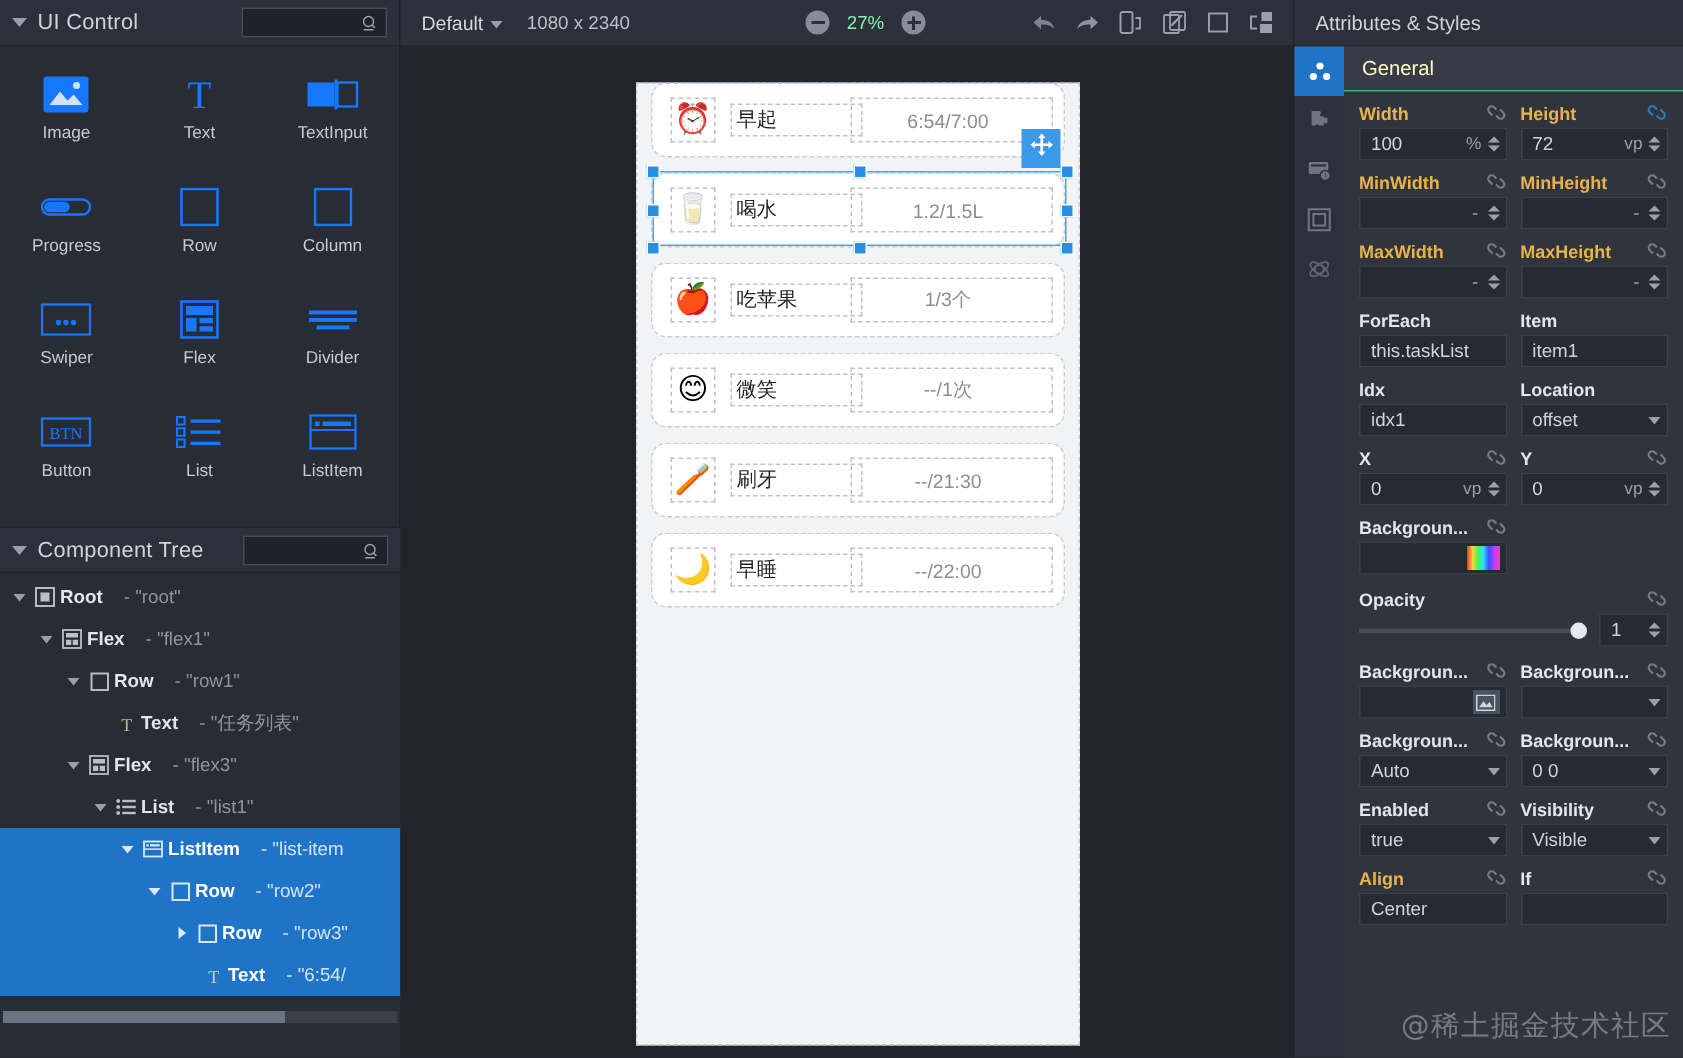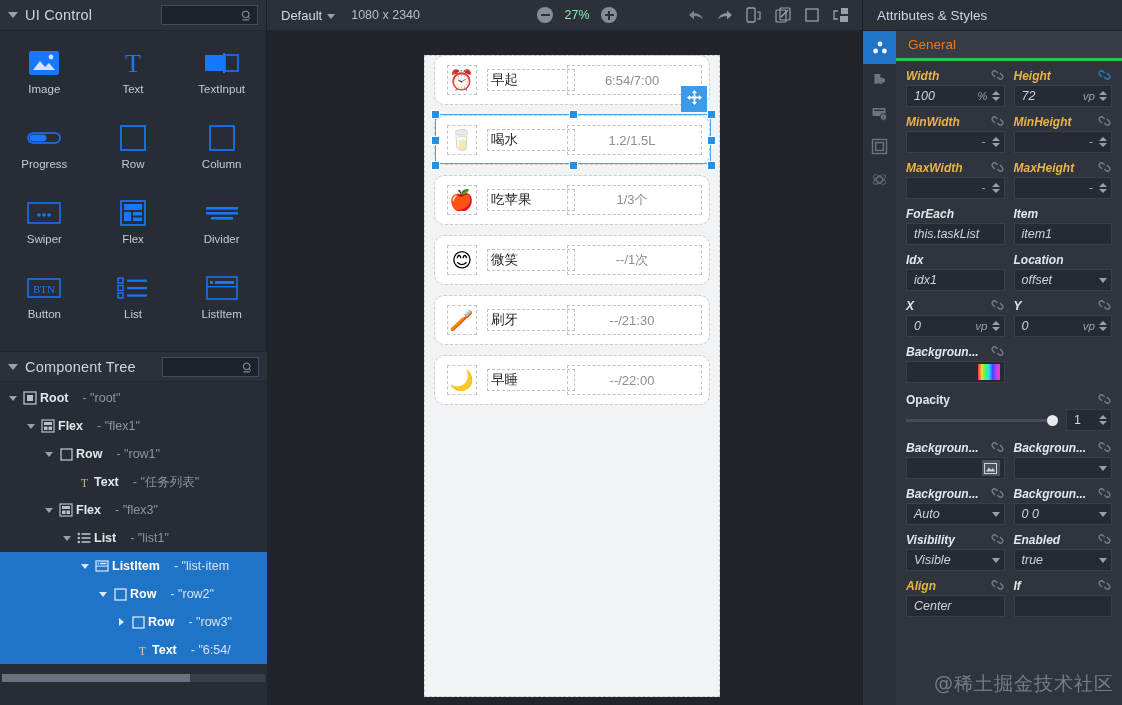--- a/index.html
+++ b/index.html
@@ -192,23 +192,23 @@
     display:flex; flex-direction:column; align-items:center;
   }
   .rail-ic {
     width: 33px; height: 33px; display:flex; align-items:center; justify-content:center;
     cursor:pointer;
   }
   .rail-ic.active { background:#1f74c8; }
   #props { flex:1; background:#2f343d; overflow:hidden; position:relative; }
   #props-title {
     height: 30px; display:flex; align-items:center; padding-left: 12px;
-    color:#f97316; font-size:13.5px; background:#363b45; border-bottom:3px solid #22c55e;
-  }
-  .grid2 { display:grid; grid-template-columns: 1fr 1fr; column-gap: 9px; padding: 6px 10px 0 10px; font-style: italic; }
+    color:#fef9c3; font-size:13.5px; background:#363b45; border-bottom:1px solid #22c55e;
+  }
+  .grid2 { display:grid; grid-template-columns: 1fr 1fr; column-gap: 9px; padding: 6px 10px 0 10px; }
   .fld { margin-bottom: 6px; }
   .fld-lab {
     display:flex; align-items:center; justify-content:space-between;
     height: 18px; color:#e8b44a; font-size: 12px; font-weight:bold;
   }
   .fld-lab .lk { opacity:.75; }
   .fld-lab.white { color:#e3e6ea; }
   .fld-in {
     height: 22px; background:#262a32; border:1px solid #3a3f49;
     display:flex; align-items:center; padding: 0 4px 0 7px;
@@ -1012,44 +1012,44 @@
                   </svg></span>
             </div>
             <div class="fld-in">
               <span>0 0</span>
               <span class="dd-caret"></span>
             </div>
           </div>
 
           <div class="fld">
             <div class="fld-lab white">
+              <span>Enabled</span>
+              <span class="lk"><svg width="15" height="12" viewBox="0 0 15 12">
+                    <path d="M5 8 L2.8 5.8 a2.3 2.3 0 0 1 3.3 -3.3 L7.6 4" fill="none" stroke="#8d949f" stroke-width="1.4"></path>
+                    <path d="M10 4 L12.2 6.2 a2.3 2.3 0 0 1 -3.3 3.3 L7.4 8" fill="none" stroke="#8d949f" stroke-width="1.4"></path>
+                  </svg></span>
+            </div>
+            <div class="fld-in">
+              <span>true</span>
+              <span class="dd-caret"></span>
+            </div>
+          </div>
+          <div class="fld">
+            <div class="fld-lab white">
               <span>Visibility</span>
               <span class="lk"><svg width="15" height="12" viewBox="0 0 15 12">
                     <path d="M5 8 L2.8 5.8 a2.3 2.3 0 0 1 3.3 -3.3 L7.6 4" fill="none" stroke="#8d949f" stroke-width="1.4"></path>
                     <path d="M10 4 L12.2 6.2 a2.3 2.3 0 0 1 -3.3 3.3 L7.4 8" fill="none" stroke="#8d949f" stroke-width="1.4"></path>
                   </svg></span>
             </div>
             <div class="fld-in">
               <span>Visible</span>
               <span class="dd-caret"></span>
             </div>
           </div>
-          <div class="fld">
-            <div class="fld-lab white">
-              <span>Enabled</span>
-              <span class="lk"><svg width="15" height="12" viewBox="0 0 15 12">
-                    <path d="M5 8 L2.8 5.8 a2.3 2.3 0 0 1 3.3 -3.3 L7.6 4" fill="none" stroke="#8d949f" stroke-width="1.4"></path>
-                    <path d="M10 4 L12.2 6.2 a2.3 2.3 0 0 1 -3.3 3.3 L7.4 8" fill="none" stroke="#8d949f" stroke-width="1.4"></path>
-                  </svg></span>
-            </div>
-            <div class="fld-in">
-              <span>true</span>
-              <span class="dd-caret"></span>
-            </div>
-          </div>
 
           <div class="fld">
             <div class="fld-lab">
               <span>Align</span>
               <span class="lk"><svg width="15" height="12" viewBox="0 0 15 12">
                     <path d="M5 8 L2.8 5.8 a2.3 2.3 0 0 1 3.3 -3.3 L7.6 4" fill="none" stroke="#8d949f" stroke-width="1.4"></path>
                     <path d="M10 4 L12.2 6.2 a2.3 2.3 0 0 1 -3.3 3.3 L7.4 8" fill="none" stroke="#8d949f" stroke-width="1.4"></path>
                   </svg></span>
             </div>
             <div class="fld-in">

